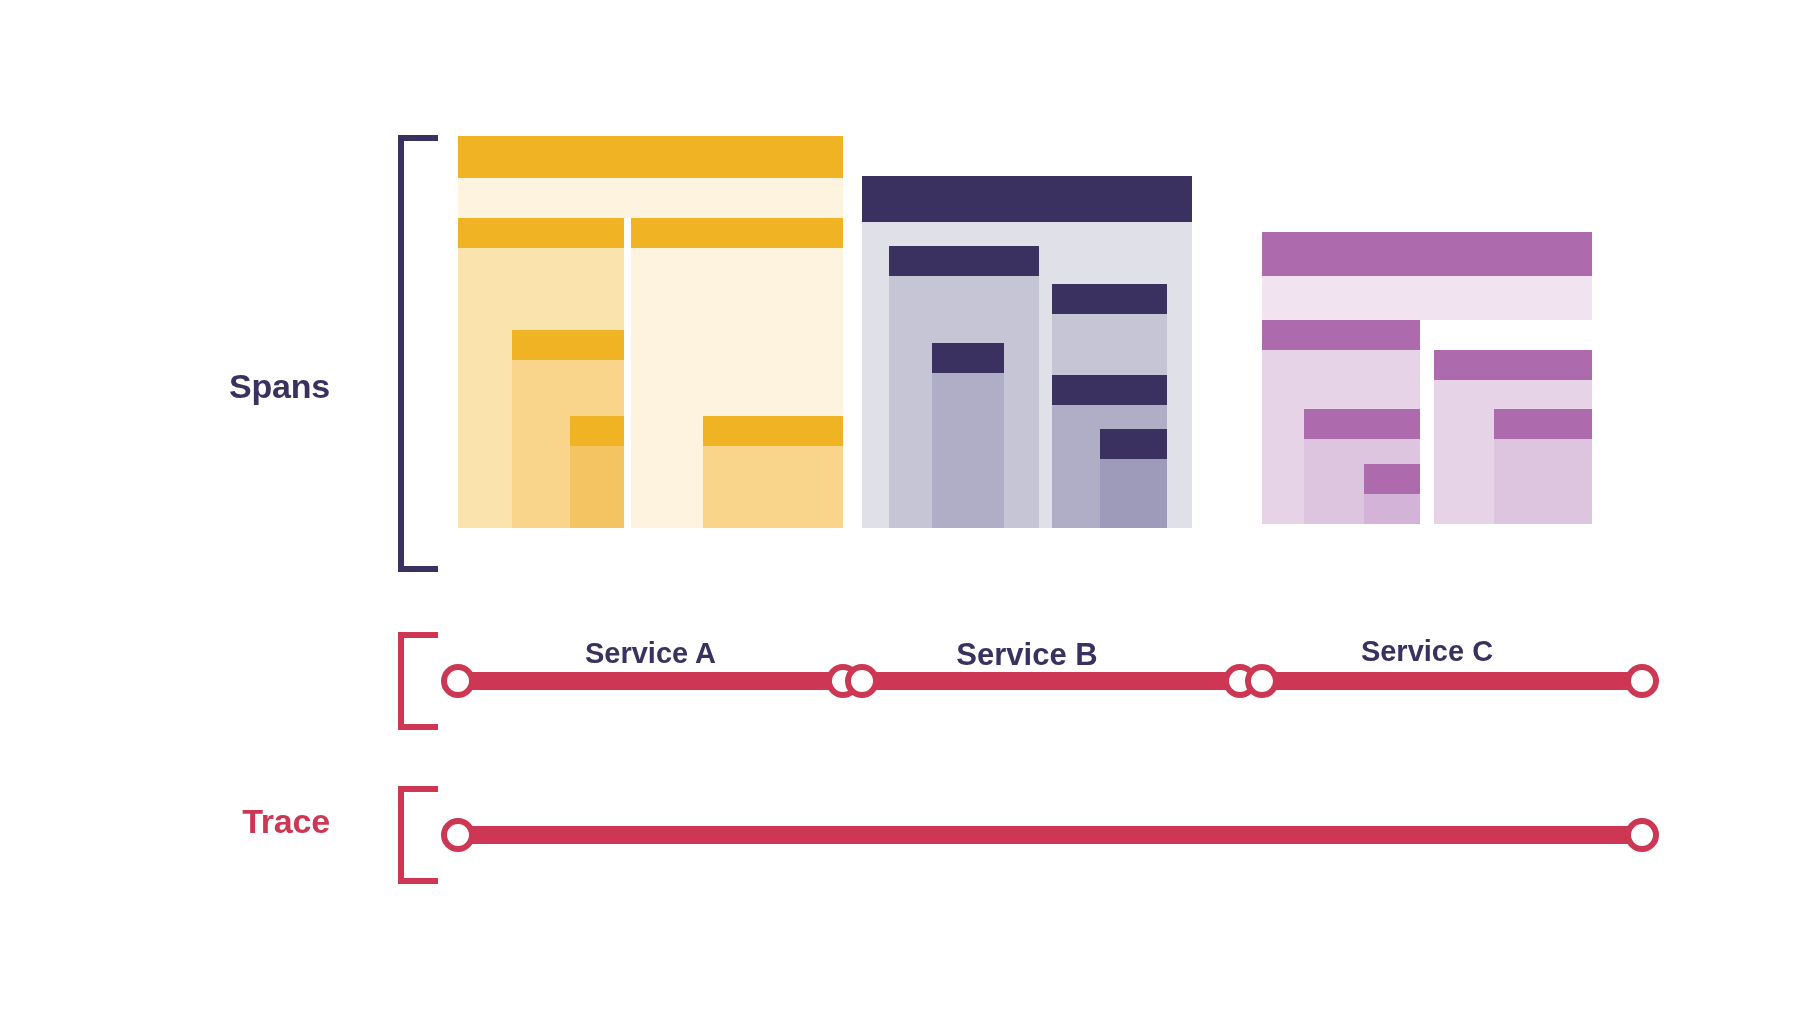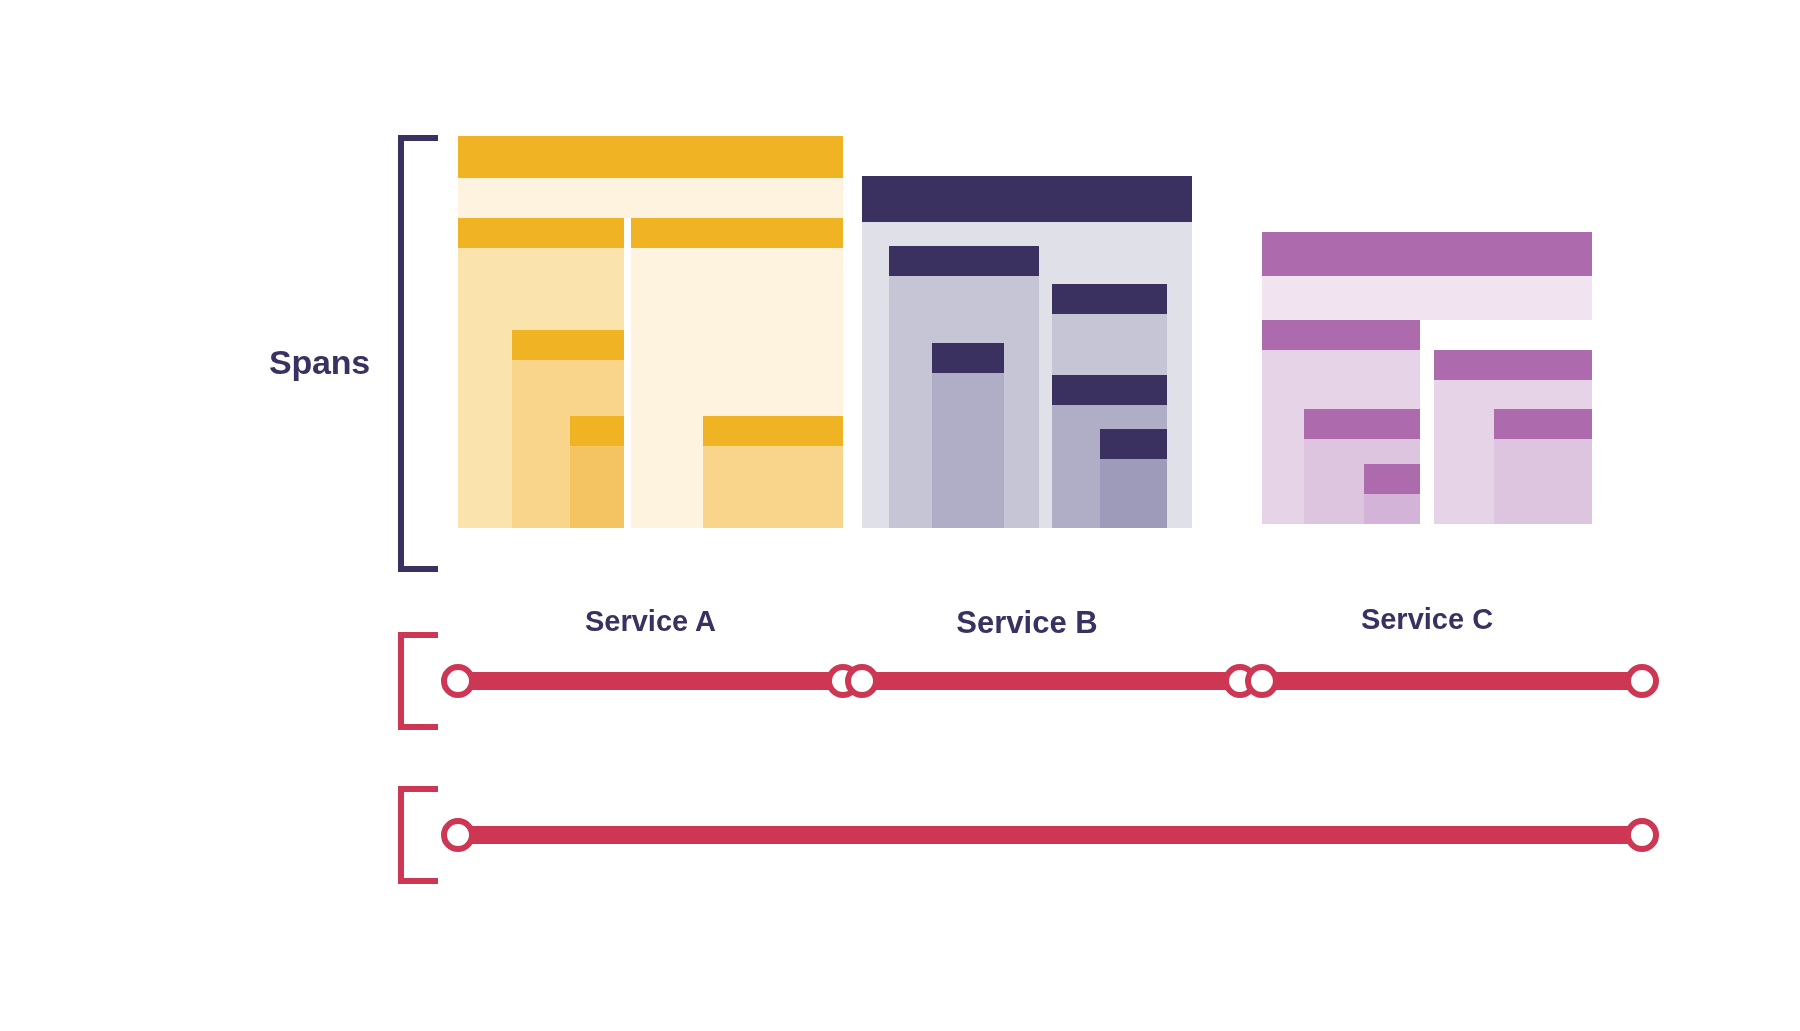--- a/index.html
+++ b/index.html
@@ -33,37 +33,38 @@
   .svc{position:absolute;}
   .blk{position:absolute;box-sizing:border-box;}
 
   
   .svc-caption{
     position:absolute;
     font-weight:bold;
     color:#3a3160;
     text-align:center;
     white-space:nowrap;
+    margin-top:32px;
   }
 
   
   .tline{position:absolute;border-radius:0;}
   .tdot{
     position:absolute;
     border-radius:50%;
     background:#ffffff;
     box-sizing:border-box;
   }
 </style>
 </head>
 <body>
 
 <div id="stage">
 
-  <div class="row-label" style="left:0px;top:343px;width:330px;font-size:34px;color:#3a3160;padding-left:40px;">Spans</div>
+  <div class="row-label" style="left:0px;top:367px;width:330px;font-size:34px;color:#3a3160;">Spans</div>
 
   <div class="bracket" style="left:398px;top:135px;width:40px;height:437px;color:#3a3160;">
     <div class="bk-v"></div>
     <div class="bk-mask"></div>
   </div>
 
   <div class="svc" style="left:458px;top:136px;width:385px;height:392px;">
       <div class="blk" style="left: 0px; top: 0px; width: 385px; height: 42px; background: rgb(240, 179, 35);"></div>
       <div class="blk" style="left: 0px; top: 42px; width: 385px; height: 40px; background: rgb(253, 243, 222);"></div>
       <div class="blk" style="left: 0px; top: 82px; width: 166px; height: 30px; background: rgb(240, 179, 35);"></div>
@@ -123,20 +124,21 @@
       <div class="tdot" style="left: 441px; top: 664px; width: 34px; height: 34px; border: 6px solid rgb(205, 55, 83);"></div>
       <div class="tdot" style="left: 826px; top: 664px; width: 34px; height: 34px; border: 6px solid rgb(205, 55, 83);"></div>
       <div class="tline" style="left: 862px; top: 672px; width: 378px; height: 18px; background: rgb(205, 55, 83);"></div>
       <div class="tdot" style="left: 845px; top: 664px; width: 34px; height: 34px; border: 6px solid rgb(205, 55, 83);"></div>
       <div class="tdot" style="left: 1223px; top: 664px; width: 34px; height: 34px; border: 6px solid rgb(205, 55, 83);"></div>
       <div class="tline" style="left: 1262px; top: 672px; width: 380px; height: 18px; background: rgb(205, 55, 83);"></div>
       <div class="tdot" style="left: 1245px; top: 664px; width: 34px; height: 34px; border: 6px solid rgb(205, 55, 83);"></div>
       <div class="tdot" style="left: 1625px; top: 664px; width: 34px; height: 34px; border: 6px solid rgb(205, 55, 83);"></div>
     </div>
 
+  <div class="row-label" style="left:0px;top:802px;width:330px;font-size:34px;color:#cd3753;">Trace</div>
 
   <div class="bracket" style="left:398px;top:786px;width:40px;height:98px;color:#cd3753;">
     <div class="bk-v"></div>
     <div class="bk-mask"></div>
   </div>
 
   <div id="trace-line">
       <div class="tline" style="left: 458px; top: 826px; width: 1184px; height: 18px; background: rgb(205, 55, 83);"></div>
       <div class="tdot" style="left: 441px; top: 818px; width: 34px; height: 34px; border: 6px solid rgb(205, 55, 83);"></div>
       <div class="tdot" style="left: 1625px; top: 818px; width: 34px; height: 34px; border: 6px solid rgb(205, 55, 83);"></div>

